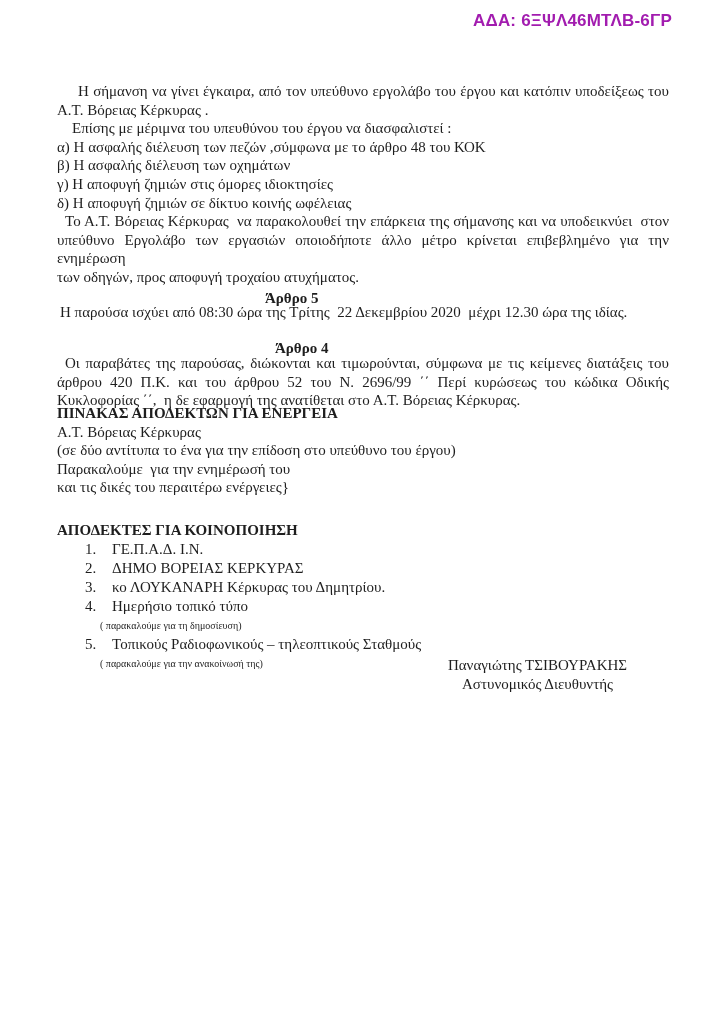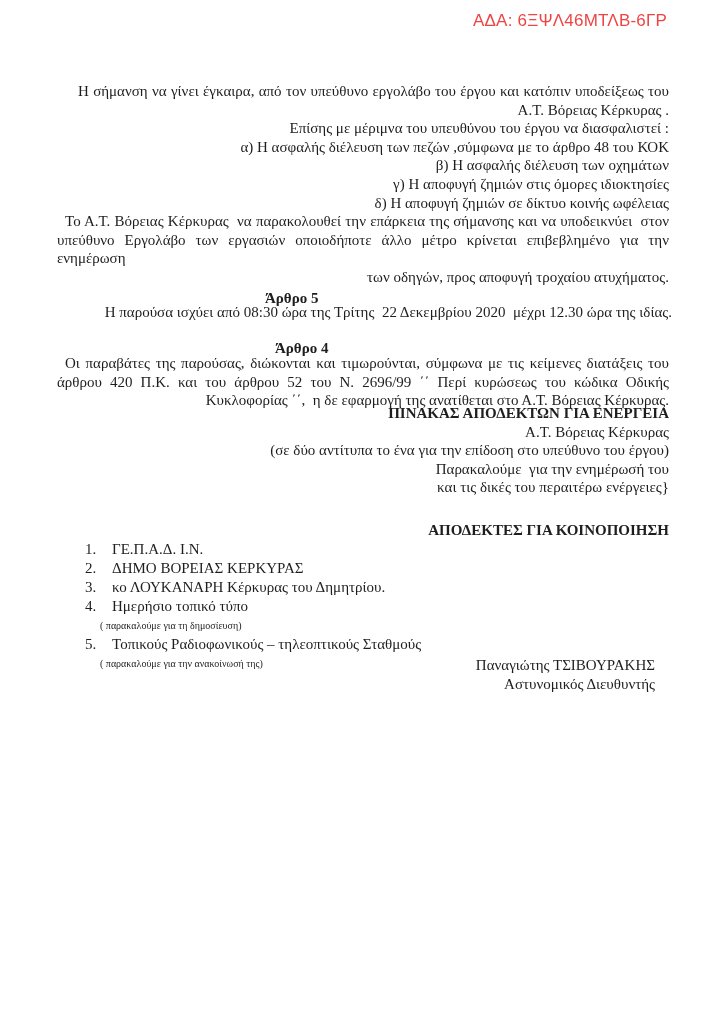--- a/index.html
+++ b/index.html
@@ -9,38 +9,37 @@
     position: relative;
     font-family: "Liberation Serif", serif;
     color: #1e1e1e;
     overflow: hidden;
   }
   .abs { position: absolute; }
   .line {
     font-size: 15px;
     line-height: 18.6px;
     white-space: normal;
-    text-align: right;
   }
   .stretch {
     text-align: justify;
     -moz-text-align-last: justify;
     text-align-last: justify;
   }
   .ind21 { padding-left: 21px; }
   .ind15 { padding-left: 15px; }
   .ind8  { padding-left: 8px; }
   .bold  { font-weight: bold; }
   .block { width: 612px; }
   .ada {
     left: 473px; top: 11px;
     font-family: "Liberation Sans", sans-serif;
-    font-weight: normal;
+    font-weight: bold;
     font-size: 17px;
-    color: #ef4444;
+    color: #a21caf;
     letter-spacing: 0.2px;
   }
   .lrow {
     position: relative;
     font-size: 15px;
     line-height: 19px;
     padding-left: 55px;
   }
   .lrow .num {
     position: absolute;

